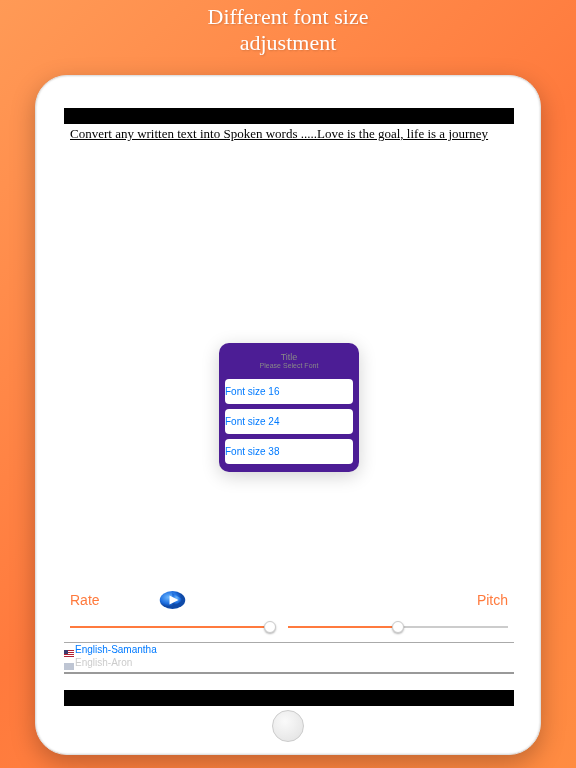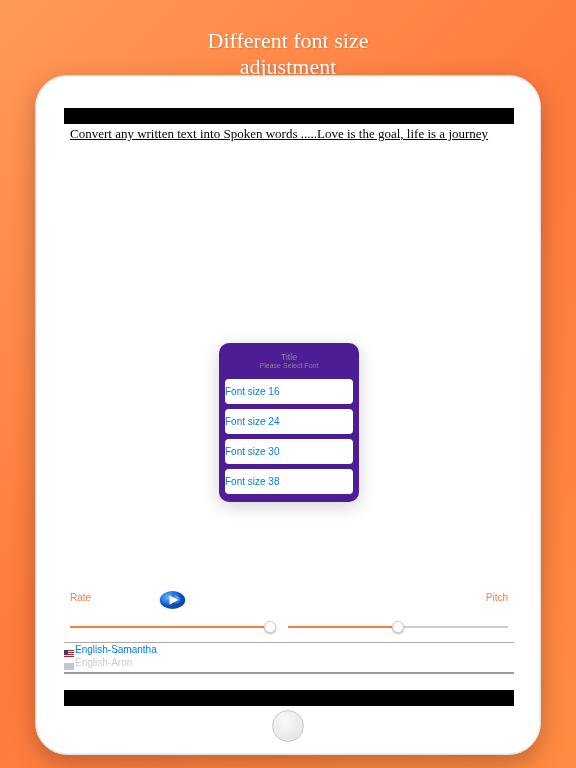--- a/index.html
+++ b/index.html
@@ -5,21 +5,21 @@
   * { margin:0; padding:0; box-sizing:border-box; }
   body {
     width:576px; height:768px;
     background:linear-gradient(135deg,#ff9a56 0%,#ff7a3d 50%,#ff8c42 100%);
     font-family:-apple-system,Helvetica,Arial,sans-serif;
     overflow:hidden; position:relative;
   }
   .title {
     text-align:center; color:#fff;
     font-family:"Comic Sans MS",cursive;
-    font-size:22px; padding-top:28px; line-height:1.2;
+    font-size:22px; padding-top:4px; line-height:1.2;
     text-shadow: 1px 1px 2px rgba(0,0,0,.15);
   }
   .tablet {
     position:absolute; left:35px; top:75px;
     width:506px; height:680px;
     background:#fff; border-radius:32px;
     box-shadow:0 8px 24px rgba(0,0,0,.25), inset 0 0 2px rgba(0,0,0,.2);
     border:1px solid #e0e0e0;
   }
   .screen {
@@ -44,21 +44,21 @@
   .opt {
     background:#fff; border-radius:4px; margin-top:5px;
     font-size:10px; color:#007aff;
     padding:7px 0; cursor:pointer;
   }
   .playbtn {
     position:absolute; left:95px; top:482px;
     width:30px; height:20px;
   }
   .playbtn svg { width:30px; height:20px; }
-  .label { position:absolute; font-size:10px; color:#ff7a3d; top:484px; }
+  .label { position:absolute; font-size:14px; color:#ff7a3d; top:484px; }
   .slider { position:absolute; top:518px; height:2px; }
   .slider .track { position:absolute; height:2px; }
   .slider .thumb {
     position:absolute; width:12px; height:12px; border-radius:50%;
     background:#fff; border:1px solid #ccc; top:-5px;
     box-shadow:0 1px 2px rgba(0,0,0,.3);
   }
   .voicebar {
     position:absolute; top:534px; left:0; width:100%;
     border-top:1px solid #aaa; border-bottom:2px solid #999;
@@ -88,21 +88,20 @@
       <span>Convert any written text into Spoken words .....Love is the goal, life is a journey</span>
     </div>
 
     <div class="popover">
       <div class="pop-head">
         <div class="t1">Title</div>
         <div class="t2">Please Select Font</div>
       </div>
       <div class="opt">Font size 16</div>
       <div class="opt">Font size 24</div>
-      <div class="opt">Font size 30</div>
       <div class="opt">Font size 38</div>
     </div>
 
     <div class="playbtn">
       <svg viewBox="0 0 40 26">
         <defs>
           <radialGradient id="g" cx="35%" cy="35%">
             <stop offset="0%" stop-color="#6fb9ff"></stop>
             <stop offset="70%" stop-color="#1e6fe0"></stop>
             <stop offset="100%" stop-color="#0f4aa8"></stop>

